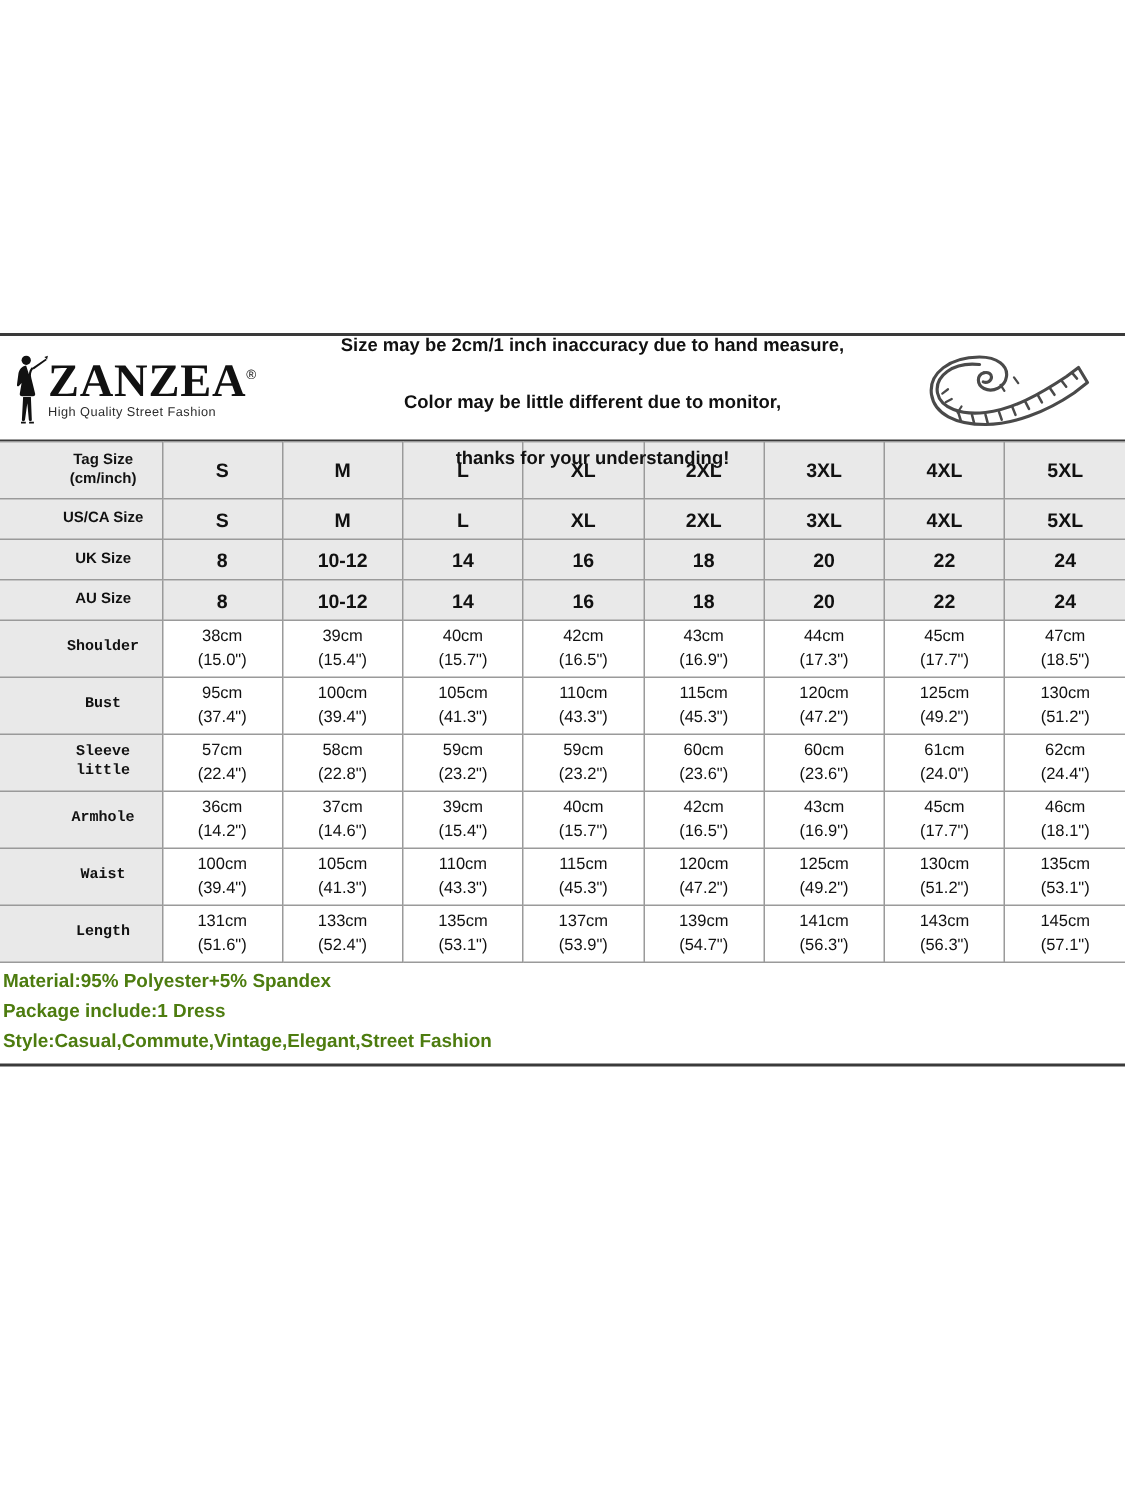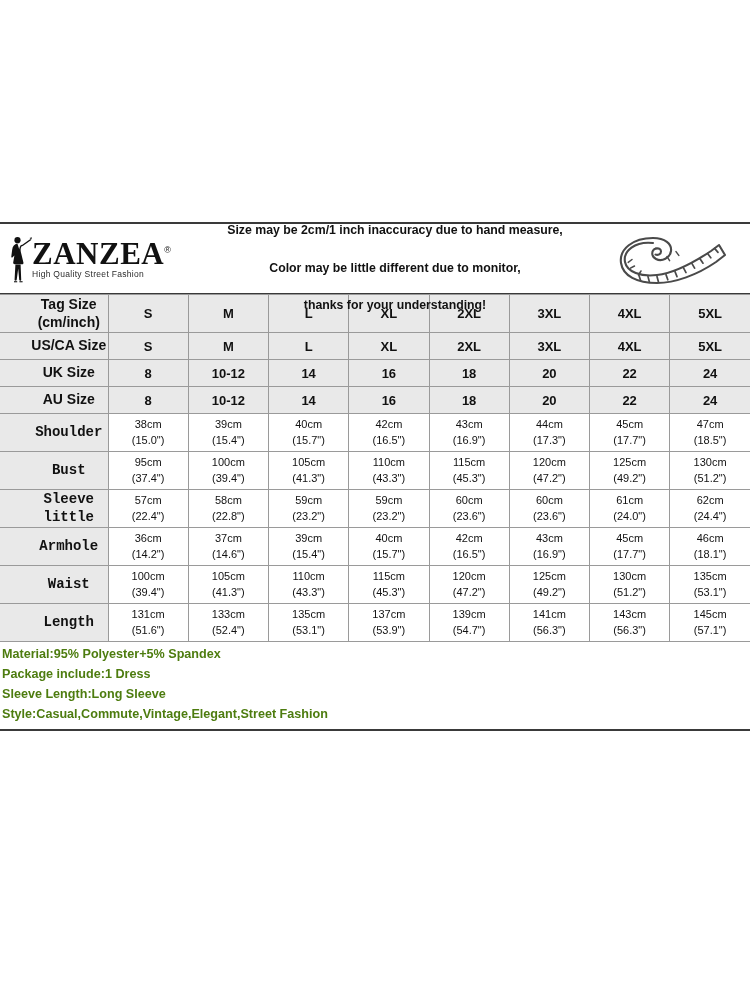--- a/index.html
+++ b/index.html
@@ -98,21 +98,21 @@
   }
   table.size-table tr td:first-child { border-left: none; }
   table.size-table tr td:last-child  { border-right: none; }
 
   col.label-col { width: 108px; }
   col.data-col  { width: 80.25px; }
 
   td.row-label {
     background: #e9e9e9;
     font-weight: 700;
-    font-size: 14px;
+    font-size: 10px;
     line-height: 1.25;
     padding-left: 31px;
   }
   td.size-cell {
     background: #e9e9e9;
     font-weight: 700;
     font-size: 13px;
     height: 27px;
   }
   tr.tag-row td { height: 38px; }
@@ -473,17 +473,16 @@
             <span class="cm">145cm</span>
             <span class="in">(57.1")</span>
           </td>
         </tr>
       </tbody>
   </table>
 
   <div class="footer-info">
       <div>Material:95% Polyester+5% Spandex</div>
       <div>Package include:1 Dress</div>
-      <div>Sleeve Length:Long Sleeve</div>
       <div>Style:Casual,Commute,Vintage,Elegant,Street Fashion</div>
     </div>
 
 </div>
 
 </body></html>

